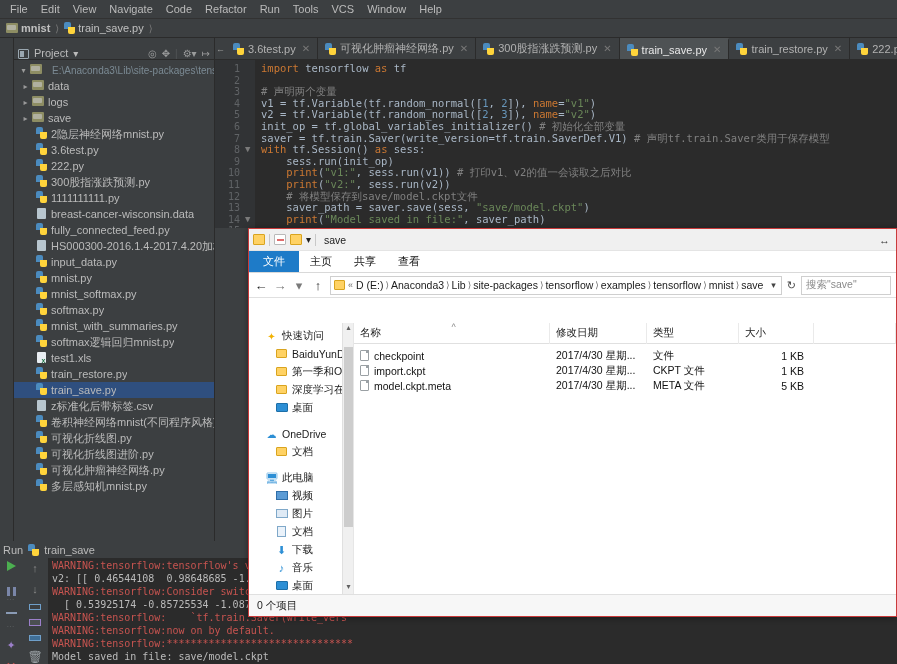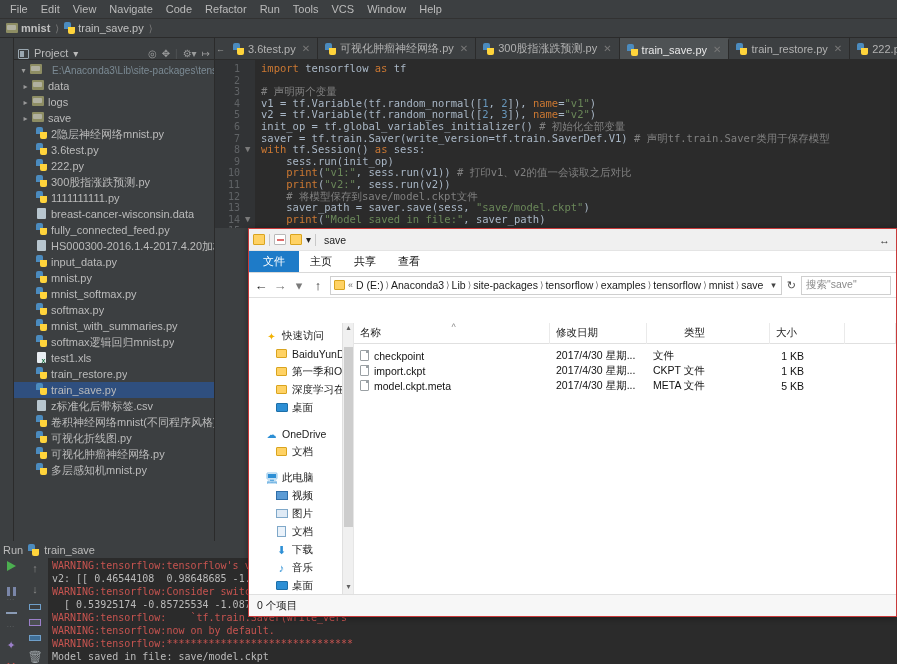--- a/index.html
+++ b/index.html
@@ -389,20 +389,24 @@
             <span class="ico"><span class="ic-data"></span></span>
             <span class="lbl">z标准化后带标签.csv</span>
           </div>
           <div class="trow ind2">
             <span class="ico"><span class="ic-py"></span></span>
             <span class="lbl">卷积神经网络mnist(不同程序风格).py</span>
           </div>
           <div class="trow ind2">
             <span class="ico"><span class="ic-py"></span></span>
             <span class="lbl">可视化折线图.py</span>
+          </div>
+          <div class="trow ind2">
+            <span class="ico"><span class="ic-py"></span></span>
+            <span class="lbl">可视化折线图进阶.py</span>
           </div>
           <div class="trow ind2">
             <span class="ico"><span class="ic-py"></span></span>
             <span class="lbl">可视化肿瘤神经网络.py</span>
           </div>
           <div class="trow ind2">
             <span class="ico"><span class="ic-py"></span></span>
             <span class="lbl">多层感知机mnist.py</span>
           </div>
         </div>
@@ -631,21 +635,21 @@
           <div class="navarrow" style="top:0">▴</div>
           <div class="navthumb"></div>
           <div class="navarrow" style="bottom:0">▾</div>
         </div>
       </div>
 
       <div class="filelist">
         <div class="colhdr" id="colhdr">
             <div class="ch sorted" style="width: 196px;">名称</div>
             <div class="ch" style="width: 97px;">修改日期</div>
-            <div class="ch" style="width: 92px; margin-left: 31px;">类型</div>
+            <div class="ch" style="width: 92px;">类型</div>
             <div class="ch" style="width: 75px;">大小</div>
             <div class="ch" style="flex: 1 1 0%;"></div>
           </div>
         <div id="filerows" style="padding-top:4px">
             <div class="frow">
               <div class="fc" style="width:196px">
                 <span class="docico"></span>
                 <span>checkpoint</span>
               </div>
               <div class="fc" style="width:97px">

